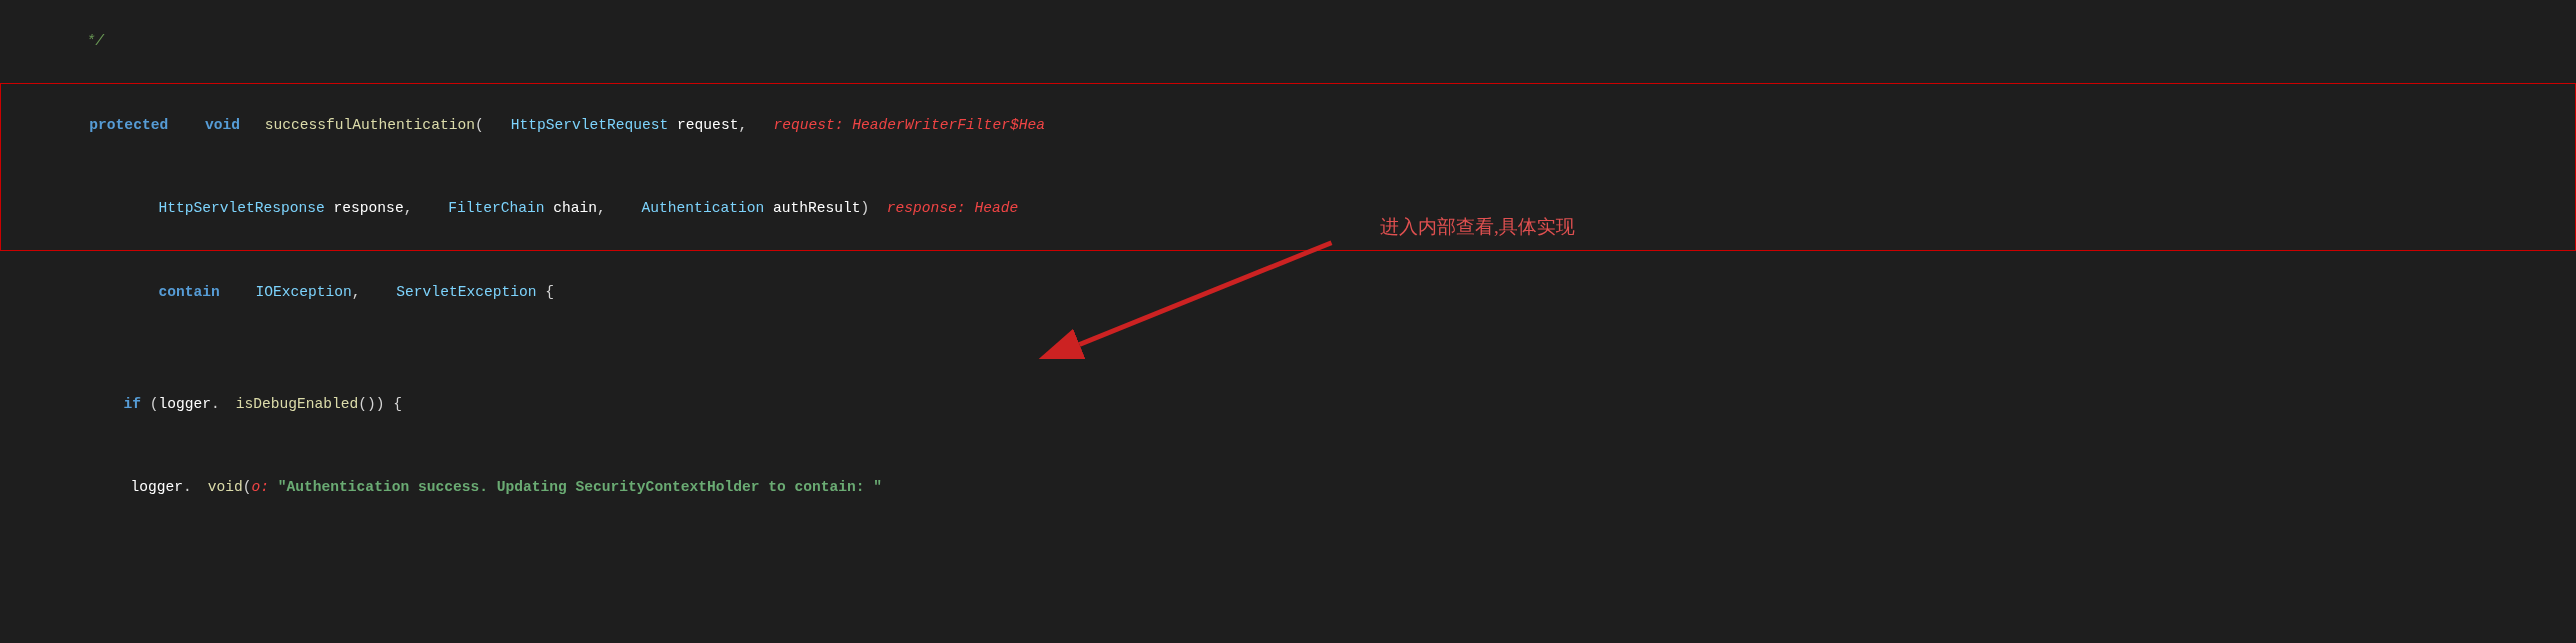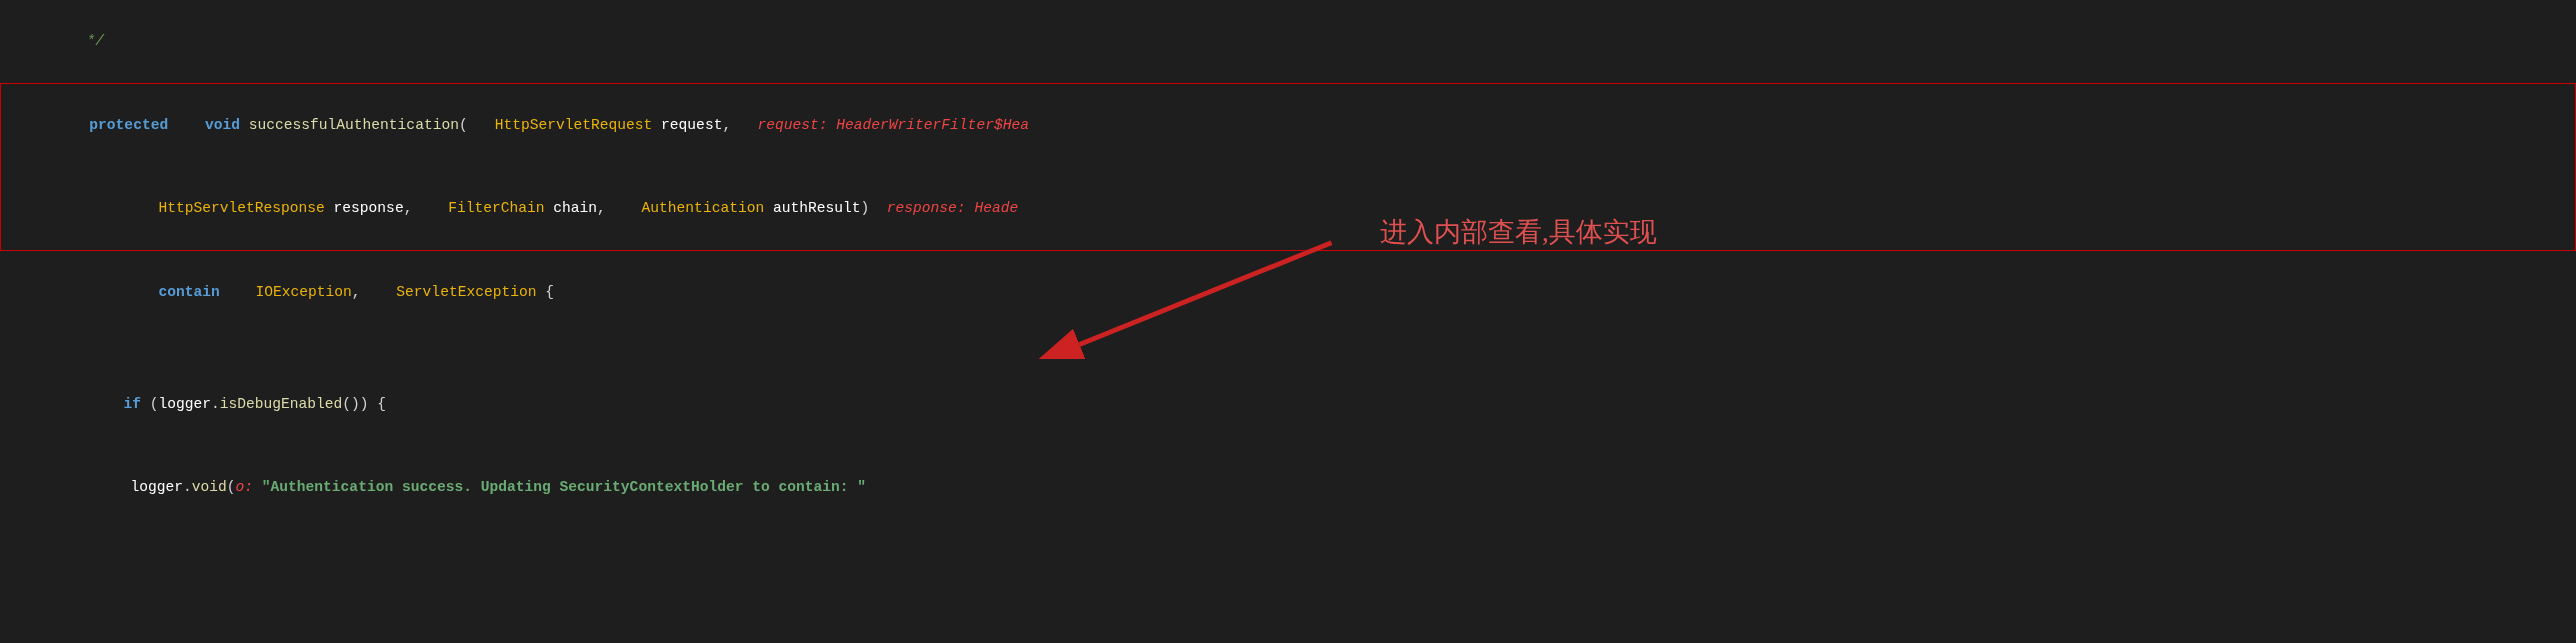--- a/index.html
+++ b/index.html
@@ -25,22 +25,22 @@
       white-space: pre;
       font-size: 14.6px;
       line-height: 27px;
     }
     .code-content {
       flex: 1;
       padding-left: 7.8px;
     }
     
     .kw { color: #569cd6; font-weight: bold; margin-left: 28px; } 
-    .type { color: #eab308; padding-left: 27px; } 
-    .method { color: #dcdcaa; } 
+    .type { color: #7dd3fc; padding-left: 27px; } 
+    .method { color: #dcdcaa; margin-left: 16px; } 
     .comment { color: #6a9955; font-style: italic; } 
     .annotation { color: #ffffff; } 
     .plain { color: #d4d4d4; }
     .param-hint { color: #ef4444; font-style: italic; }
     .bold-green { color: #6aab73; font-weight: bold; }
 
     
     .red-box-line {
       border-left: 1.9px solid #cc0000;
       border-right: 1.9px solid #cc0000;
@@ -59,21 +59,21 @@
       left: 0;
       width: 100%;
       height: 100%;
       pointer-events: none;
     }
 
     .chinese-annotation {
       position: absolute;
       color: #e05050;
       font-family: 'SimSun', 'STSong', serif;
-      font-size: 27px;
+      font-size: 19px;
       font-weight: normal;
       top: 214px;
       left: 1380px;
     }
   </style>
 </head>
 <body>
 
 <div class="code-container">
 

